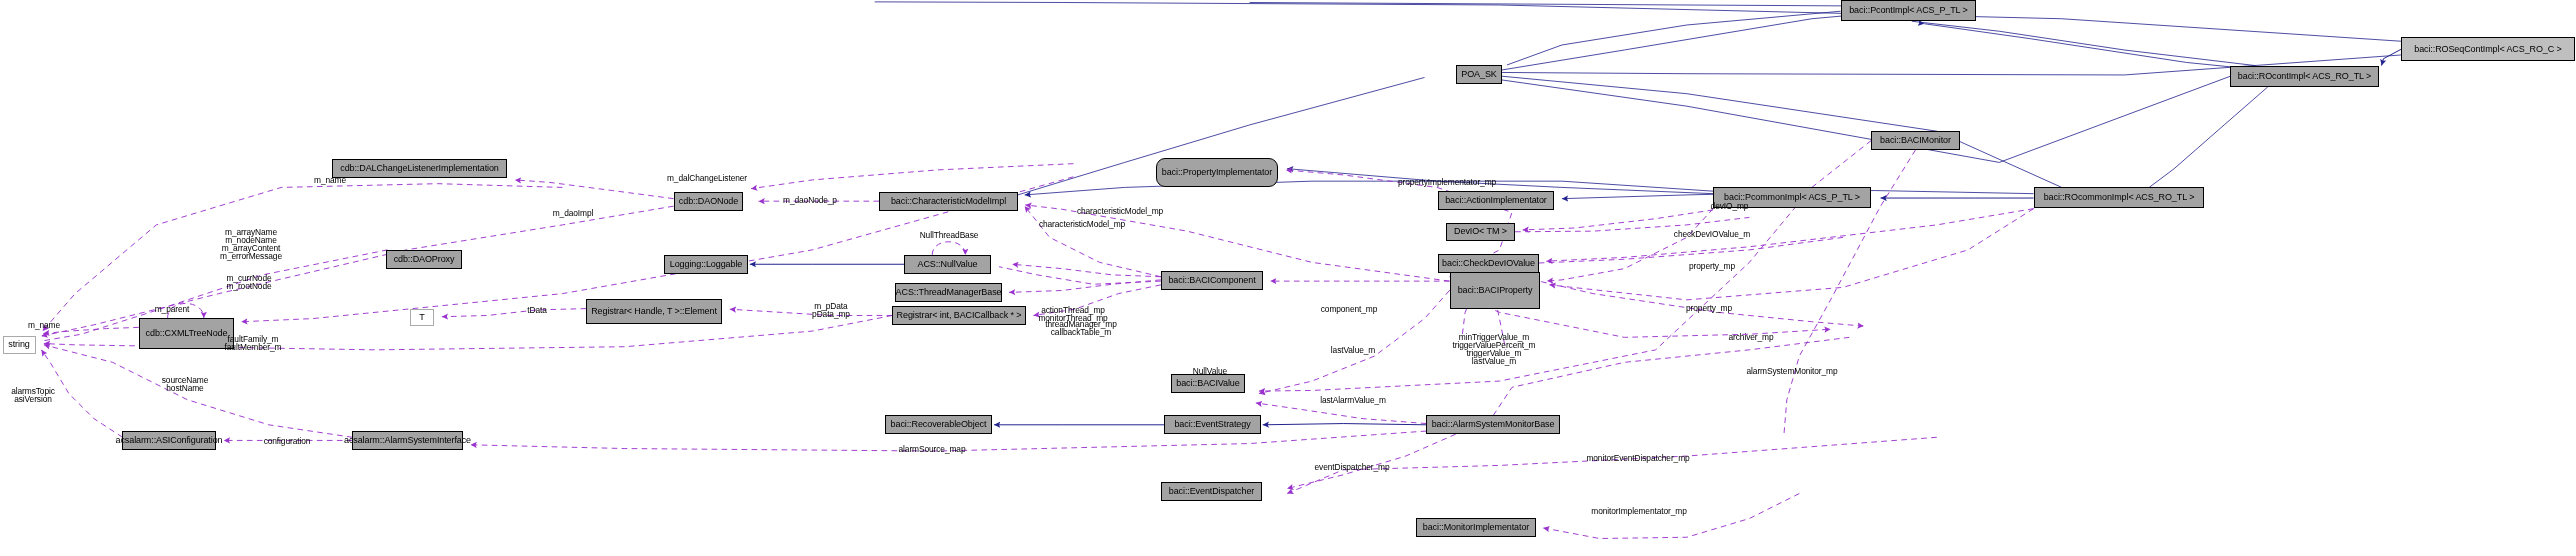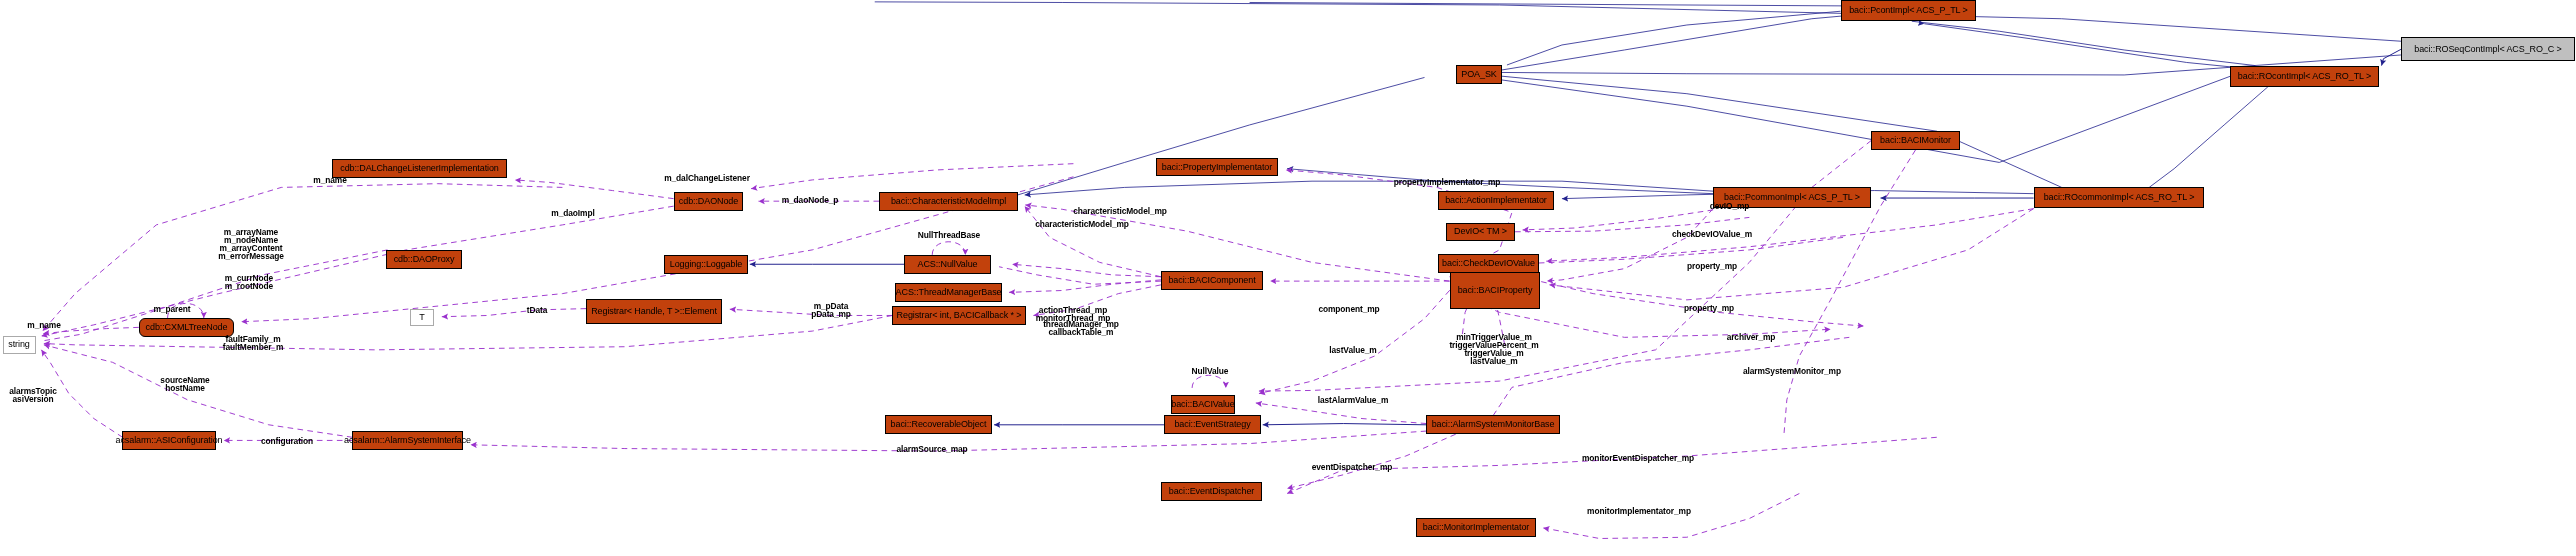--- a/index.html
+++ b/index.html
@@ -18,21 +18,21 @@
   #edge-layer {
     position: absolute;
     left: 0; top: 0;
     width: 2576px;
     height: 556px;
     pointer-events: none;
   }
   .node {
     position: absolute;
     box-sizing: border-box;
-    background: #c2410c;
+    background: #a3a3a3;
     border: 0.6px solid #000000;
     color: #000000;
     font-size: 9px;
     line-height: 1;
     white-space: nowrap;
     display: flex;
     align-items: center;
     justify-content: center;
     padding: 0 4.4px;
     letter-spacing: -0.1px;
@@ -48,21 +48,21 @@
   .elabel {
     position: absolute;
     font-size: 8.4px;
     line-height: 8.1px;
     color: #000000;
     white-space: nowrap;
     letter-spacing: -0.1px;
     text-align: center;
     transform: translateX(-50%);
   }
-  .elabel span { display: block; font-weight: bold; }
+  .elabel span { display: block; }
 </style>
 </head>
 <body>
 
 <div id="diagram">
 
   <svg id="edge-layer" width="2576" height="556" viewBox="0 0 4123 890" xmlns="http://www.w3.org/2000/svg">
     <defs>
       <marker id="arrIn" markerWidth="11" markerHeight="11" refX="10" refY="5.5" orient="auto" markerUnits="userSpaceOnUse">
         <path d="M10,5.5 L0,0.5 L2,5.5 L0,10.5 Z" fill="#23238e"></path>
@@ -199,36 +199,36 @@
   <div class="node highlight" style="left:2401px;top:37px;width:174px;height:24px;">baci::ROSeqContImpl&lt; ACS_RO_C &gt;</div>
   <div class="node" style="left:1841px;top:0px;width:135px;height:21px;">baci::PcontImpl&lt; ACS_P_TL &gt;</div>
   <div class="node" style="left:2230px;top:66px;width:149px;height:21px;">baci::ROcontImpl&lt; ACS_RO_TL &gt;</div>
   <div class="node" style="left:1456px;top:65px;width:46px;height:19px;">POA_SK</div>
   <div class="node" style="left:1713px;top:187px;width:158px;height:21px;">baci::PcommonImpl&lt; ACS_P_TL &gt;</div>
   <div class="node" style="left:2034px;top:187px;width:170px;height:21px;">baci::ROcommonImpl&lt; ACS_RO_TL &gt;</div>
   <div class="node" style="left:332px;top:159px;width:175px;height:19px;">cdb::DALChangeListenerImplementation</div>
   <div class="node" style="left:674px;top:192px;width:69px;height:19px;">cdb::DAONode</div>
   <div class="node" style="left:879px;top:192px;width:139px;height:19px;">baci::CharacteristicModelImpl</div>
   <div class="node" style="left:386px;top:250px;width:76px;height:19px;">cdb::DAOProxy</div>
-  <div class="node" style="left:1156px;top:158px;width:122px;height:18px;">baci::PropertyImplementator</div>
+  <div class="node" style="left:1156px;top:158px;width:122px;height:29px;border-radius:9px;">baci::PropertyImplementator</div>
   <div class="node" style="left:1438px;top:191px;width:116px;height:19px;">baci::ActionImplementator</div>
   <div class="node" style="left:1446px;top:223px;width:69px;height:17.5px;">DevIO&lt; TM &gt;</div>
   <div class="node" style="left:1438px;top:254px;width:101px;height:19px;">baci::CheckDevIOValue</div>
   <div class="node" style="left:664px;top:255px;width:84px;height:19px;">Logging::Loggable</div>
   <div class="node" style="left:904px;top:255px;width:87px;height:19px;">ACS::NullValue</div>
   <div class="node" style="left:895px;top:283px;width:107px;height:19px;">ACS::ThreadManagerBase</div>
   <div class="node" style="left:1161px;top:271px;width:102px;height:19px;">baci::BACIComponent</div>
   <div class="node" style="left:1450px;top:272px;width:90px;height:37px;">baci::BACIProperty</div>
-  <div class="node" style="left:139px;top:318px;width:95px;height:19px;border-radius:6px;">cdb::CXMLTreeNode</div>
+  <div class="node" style="left:139px;top:318px;width:95px;height:31px;">cdb::CXMLTreeNode</div>
   <div class="node softborder" style="left:2.5px;top:336px;width:33px;height:17.5px;">string</div>
   <div class="node softborder" style="left:410px;top:309px;width:24px;height:17px;">T</div>
   <div class="node" style="left:586px;top:299px;width:136px;height:25px;">Registrar&lt; Handle, T &gt;::Element</div>
   <div class="node" style="left:892px;top:306px;width:134px;height:19px;">Registrar&lt; int, BACICallback * &gt;</div>
   <div class="node" style="left:1871px;top:131px;width:89px;height:19px;">baci::BACIMonitor</div>
-  <div class="node" style="left:1171px;top:395px;width:64px;height:19px;">baci::BACIValue</div>
+  <div class="node" style="left:1171px;top:374px;width:74px;height:19px;">baci::BACIValue</div>
   <div class="node" style="left:885px;top:415px;width:107px;height:19px;">baci::RecoverableObject</div>
   <div class="node" style="left:1164px;top:415px;width:97px;height:19px;">baci::EventStrategy</div>
   <div class="node" style="left:1426px;top:415px;width:134px;height:19px;">baci::AlarmSystemMonitorBase</div>
   <div class="node" style="left:122px;top:431px;width:94px;height:19px;">acsalarm::ASIConfiguration</div>
   <div class="node" style="left:352px;top:431px;width:111px;height:19px;">acsalarm::AlarmSystemInterface</div>
   <div class="node" style="left:1161px;top:482px;width:101px;height:19px;">baci::EventDispatcher</div>
   <div class="node" style="left:1416px;top:518px;width:120px;height:19px;">baci::MonitorImplementator</div>
 
   <div class="elabel" style="left:707px;top:174px;">
       <span>m_dalChangeListener</span>

